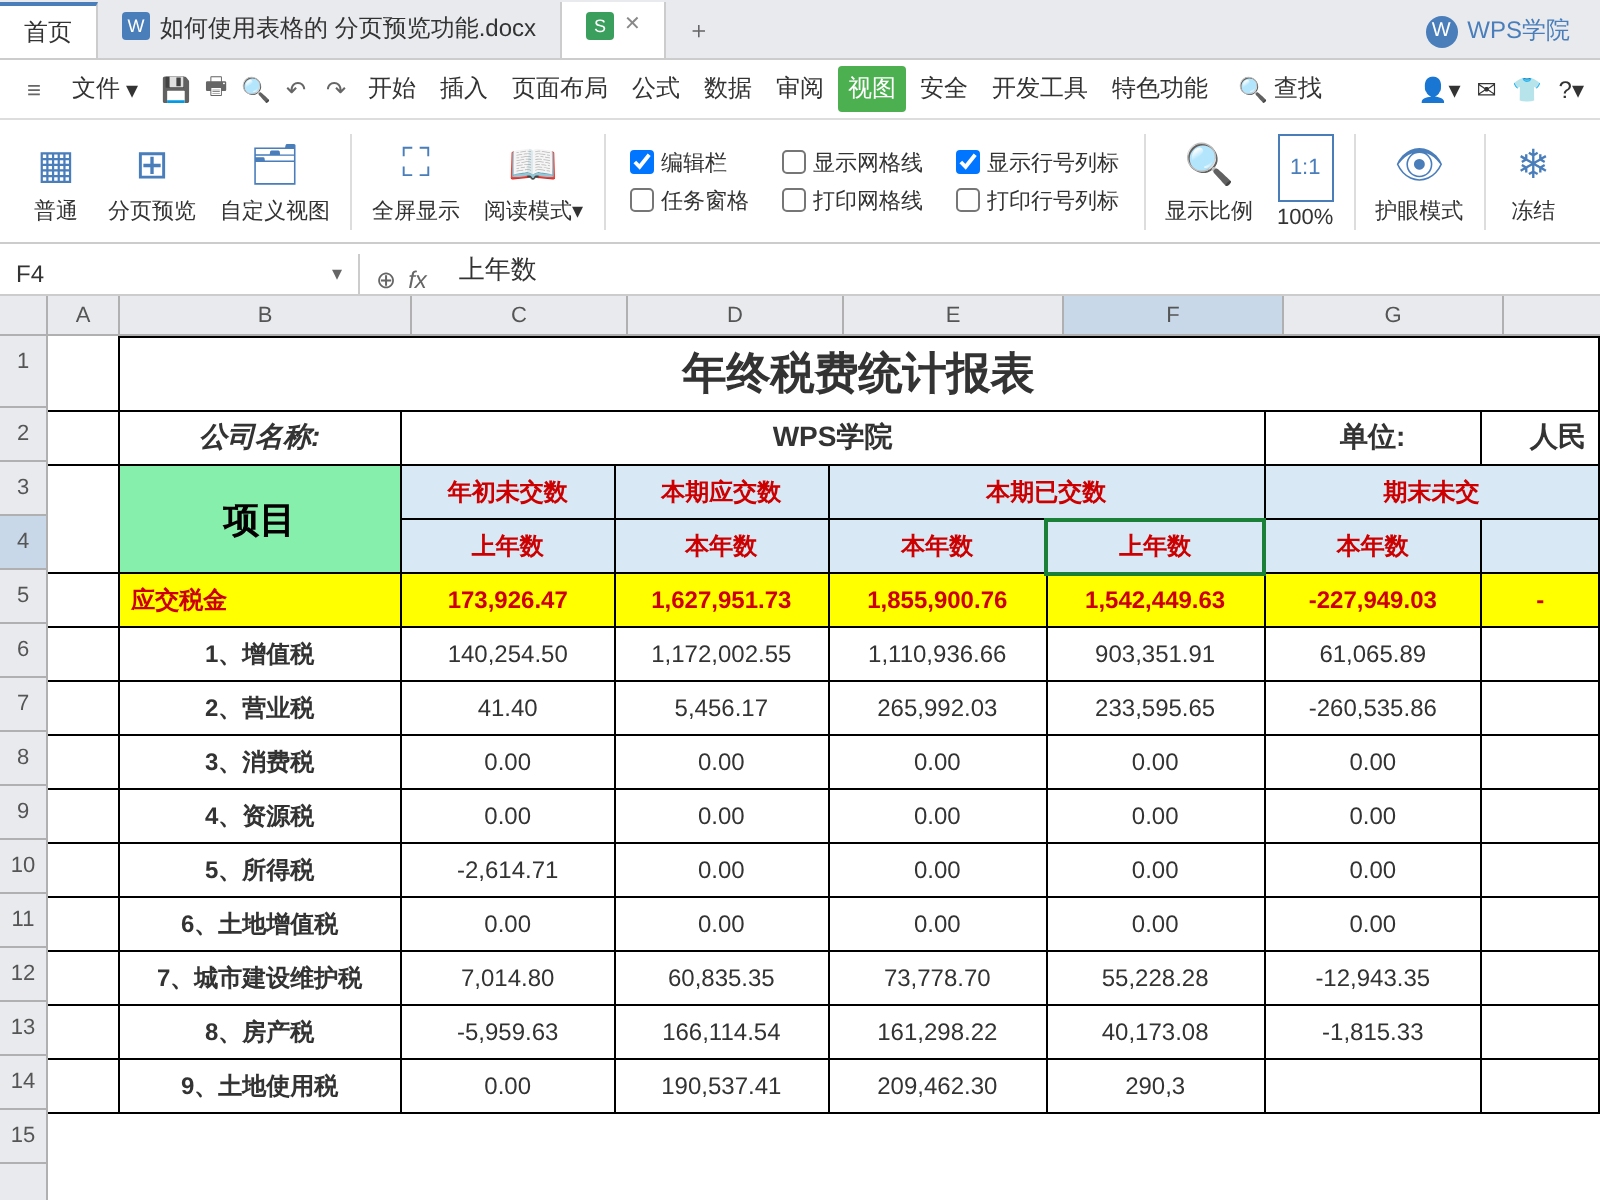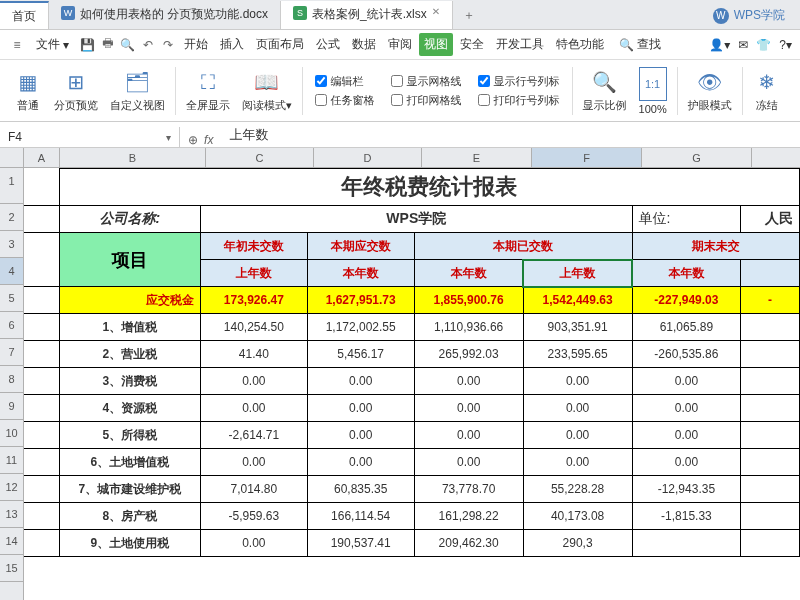--- a/index.html
+++ b/index.html
@@ -69,21 +69,20 @@
 <div class="tabbar">
   <div class="tab home">
       <span>首页</span>
     </div>
   <div class="tab">
     <span class="tab-icon" style="background:#4a7ebb;border-radius:2px;color:#fff;font-size:9px;text-align:center;line-height:14px">W</span>
     <span>如何使用表格的 分页预览功能.docx</span>
   </div>
   <div class="tab active">
     <span class="tab-icon" style="background:#3a9e5c;border-radius:2px;color:#fff;font-size:9px;text-align:center;line-height:14px">S</span>
-    <span>表格案例_统计表.xlsx</span>
     <span class="tab-close">✕</span>
   </div>
   <div class="tab-new">＋</div>
   <div class="wps-logo">
     <span class="wps-circle">W</span>
     <span>WPS学院</span>
   </div>
 </div>
 
 <div class="menubar">
@@ -245,21 +244,21 @@
           </colgroup>
         <tbody>
             <tr class="title-row">
               <td style="border-left:none;border-top:none"></td>
               <td colspan="7">年终税费统计报表</td>
             </tr>
         <tr class="hdr-row">
           <td style="border-left:none"></td>
           <td class="company-label">公司名称:</td>
           <td colspan="4">WPS学院</td>
-          <td style="text-align:left;font-weight:normal">单位:</td>
+          <td style="text-align:center;font-weight:bold">单位:</td>
           <td style="text-align:right;font-weight:bold">人民</td>
         </tr>
         <tr class="subhdr">
           <td rowspan="2" style="background:#fff;border-left:none"></td>
           <td rowspan="2" style="background:#86efac;color:#000;font-size:18px">项目</td>
           <td>年初未交数</td>
           <td>本期应交数</td>
           <td colspan="2">本期已交数</td>
           <td colspan="2">期末未交</td>
         </tr>
@@ -268,21 +267,21 @@
           <td>本年数</td>
           <td>本年数</td>
           <td class="sel-cell">上年数</td>
           <td>本年数</td>
           <td></td>
         </tr>
         </tbody>
           <tbody id="data-rows">
             <tr class="yellow-row">
               <td style="border-left:none;background:#fff"></td>
-  <td class="proj-cell" style="text-align:right">应交税金</td>
+  <td class="proj-cell" style="text-align:left">应交税金</td>
   <td class="num">173,926.47</td>
   <td class="num">1,627,951.73</td>
   <td class="num">1,855,900.76</td>
   <td class="num">1,542,449.63</td>
   <td class="num">-227,949.03</td>
   <td class="num">-</td>
             </tr>
             <tr>
               <td style="border-left:none;background:#fff"></td>
   <td class="proj-cell">1、增值税</td>

